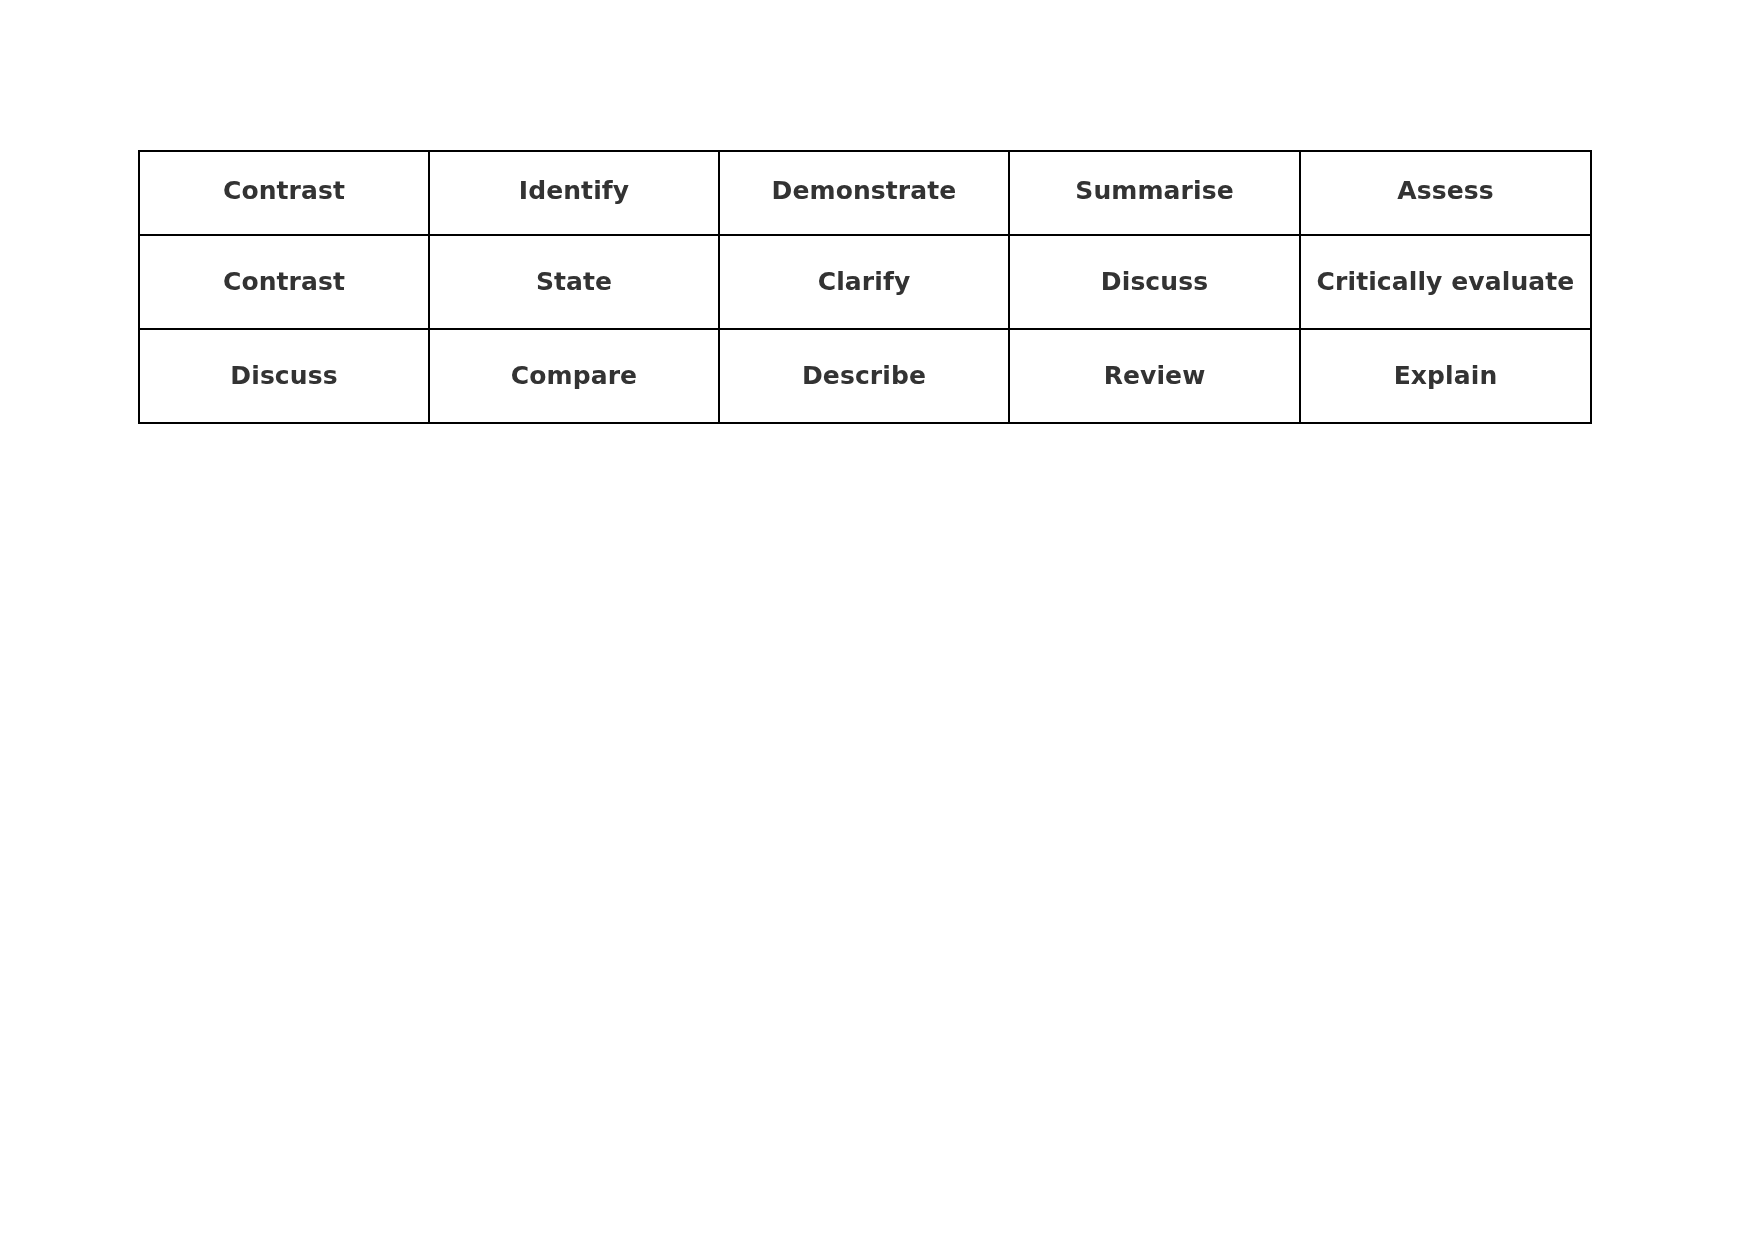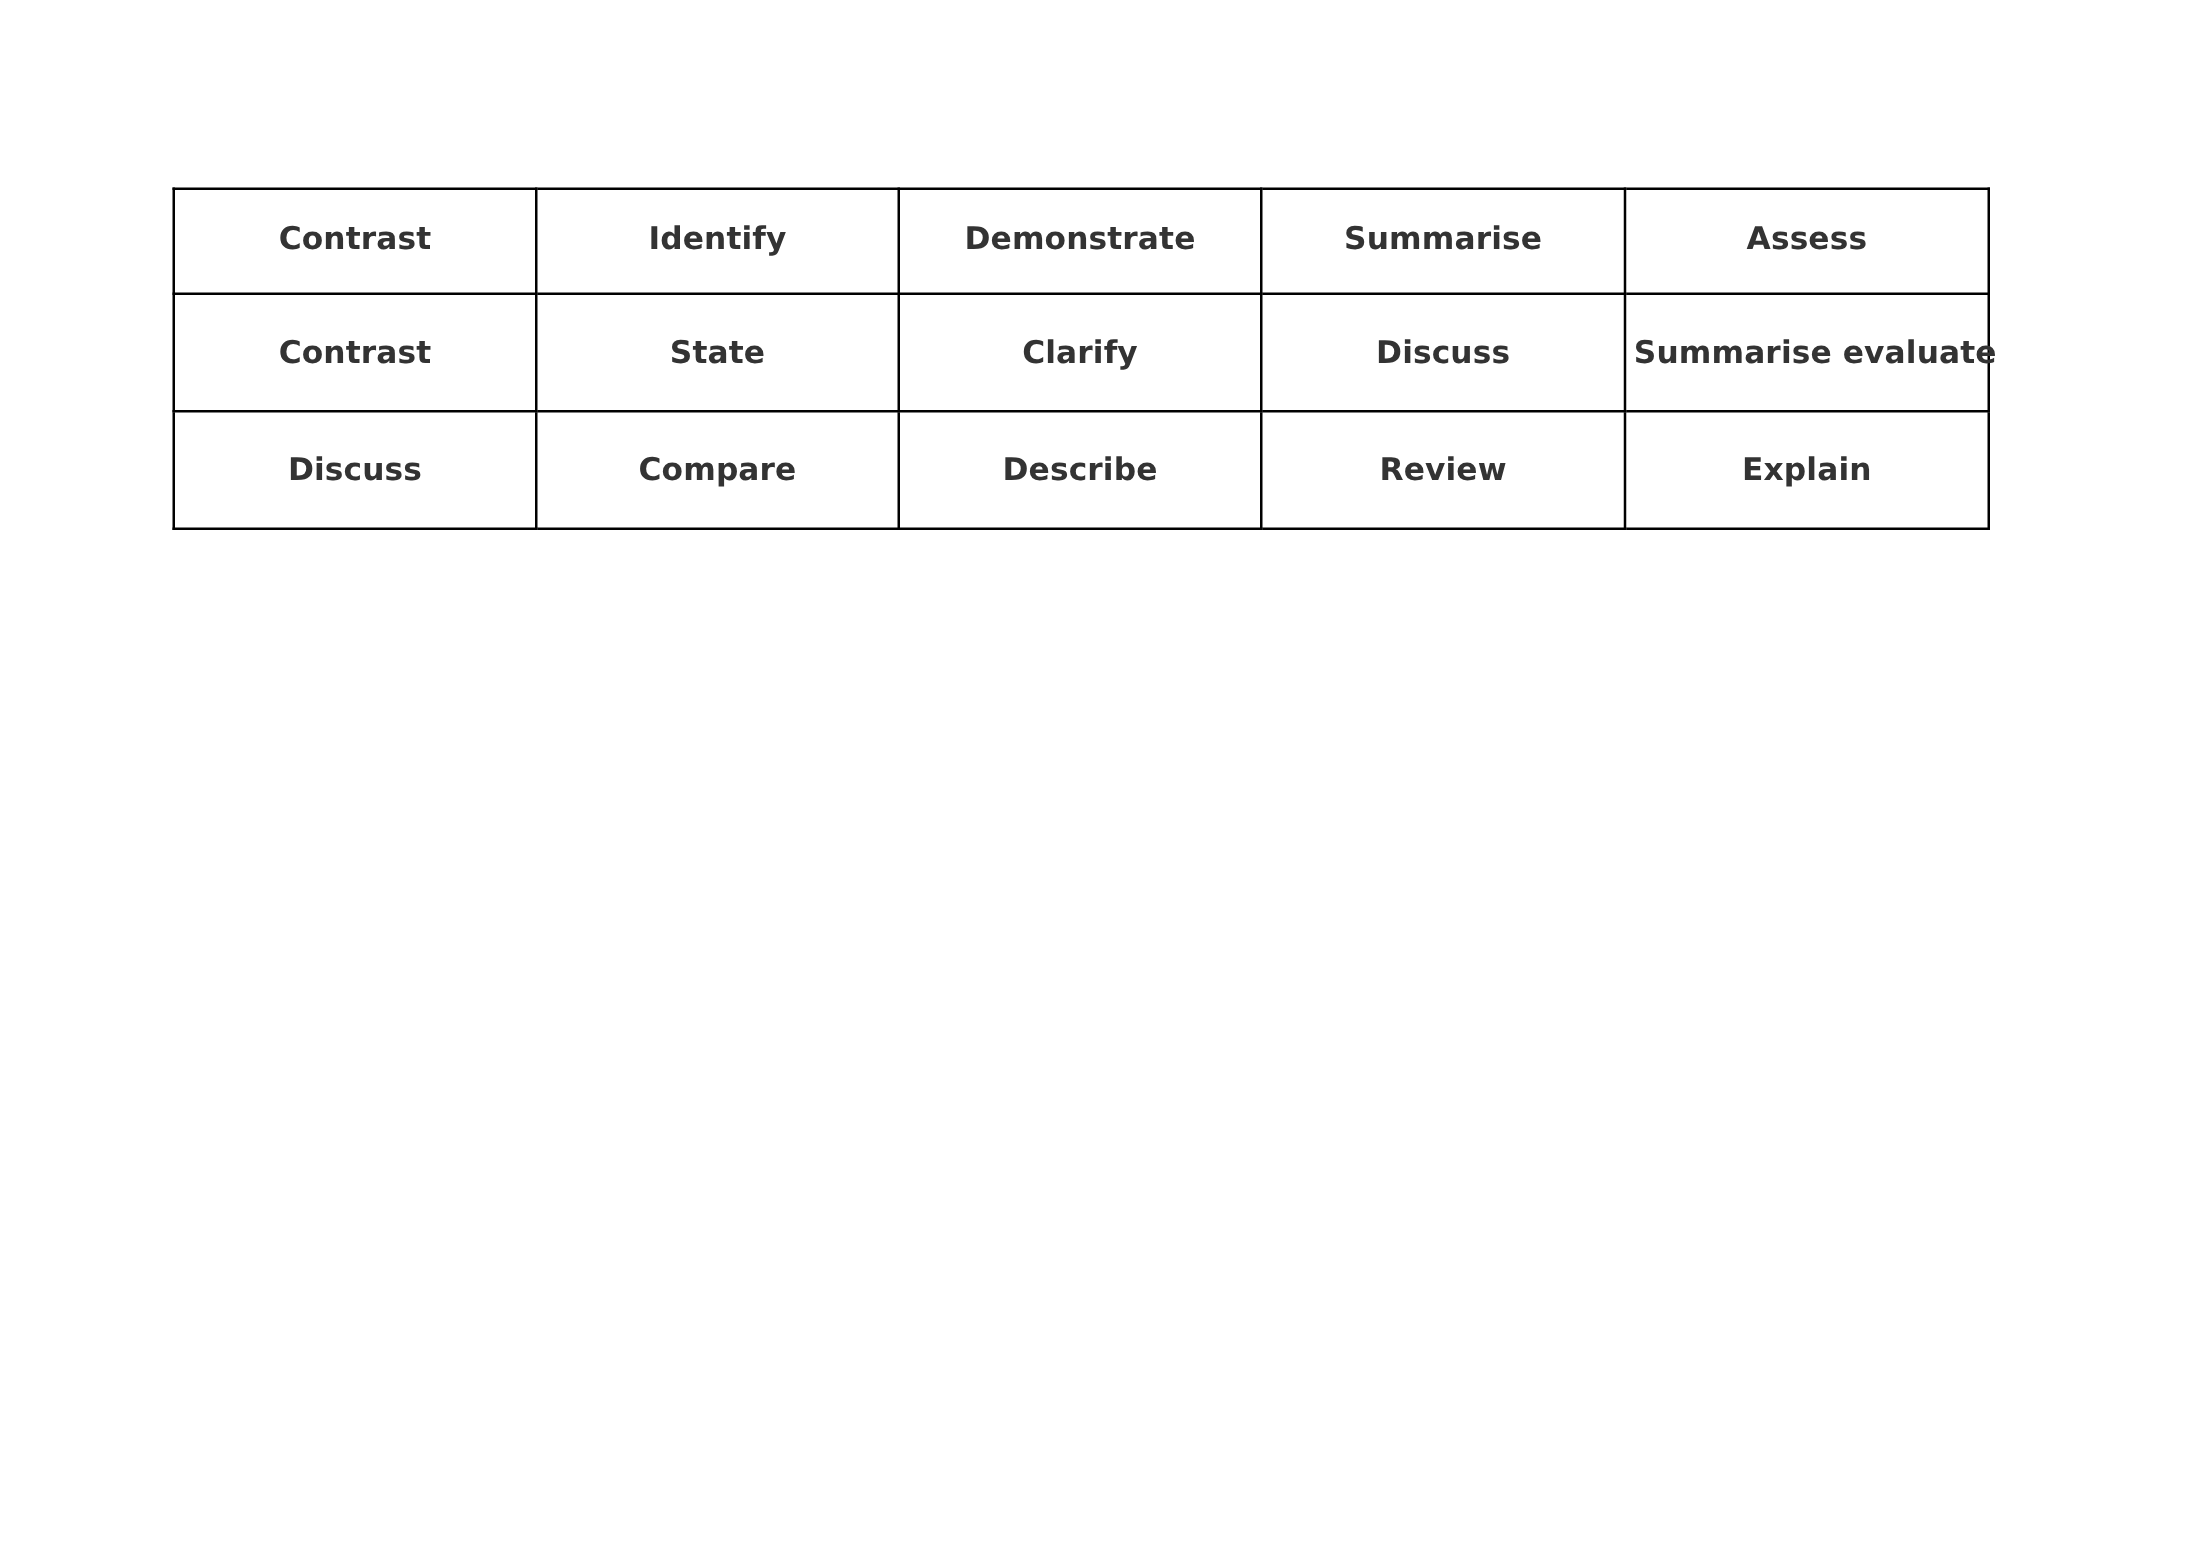--- a/index.html
+++ b/index.html
@@ -104,21 +104,21 @@
           <td>
               <span class="cell-text">State</span>
             </td>
           <td>
               <span class="cell-text">Clarify</span>
             </td>
           <td>
               <span class="cell-text">Discuss</span>
             </td>
           <td>
-              <span class="cell-text">Summarise evaluate</span>
+              <span class="cell-text">Critically evaluate</span>
             </td>
         </tr>
         <tr class="row-3">
           <td>
               <span class="cell-text">Discuss</span>
             </td>
           <td>
               <span class="cell-text">Compare</span>
             </td>
           <td>

